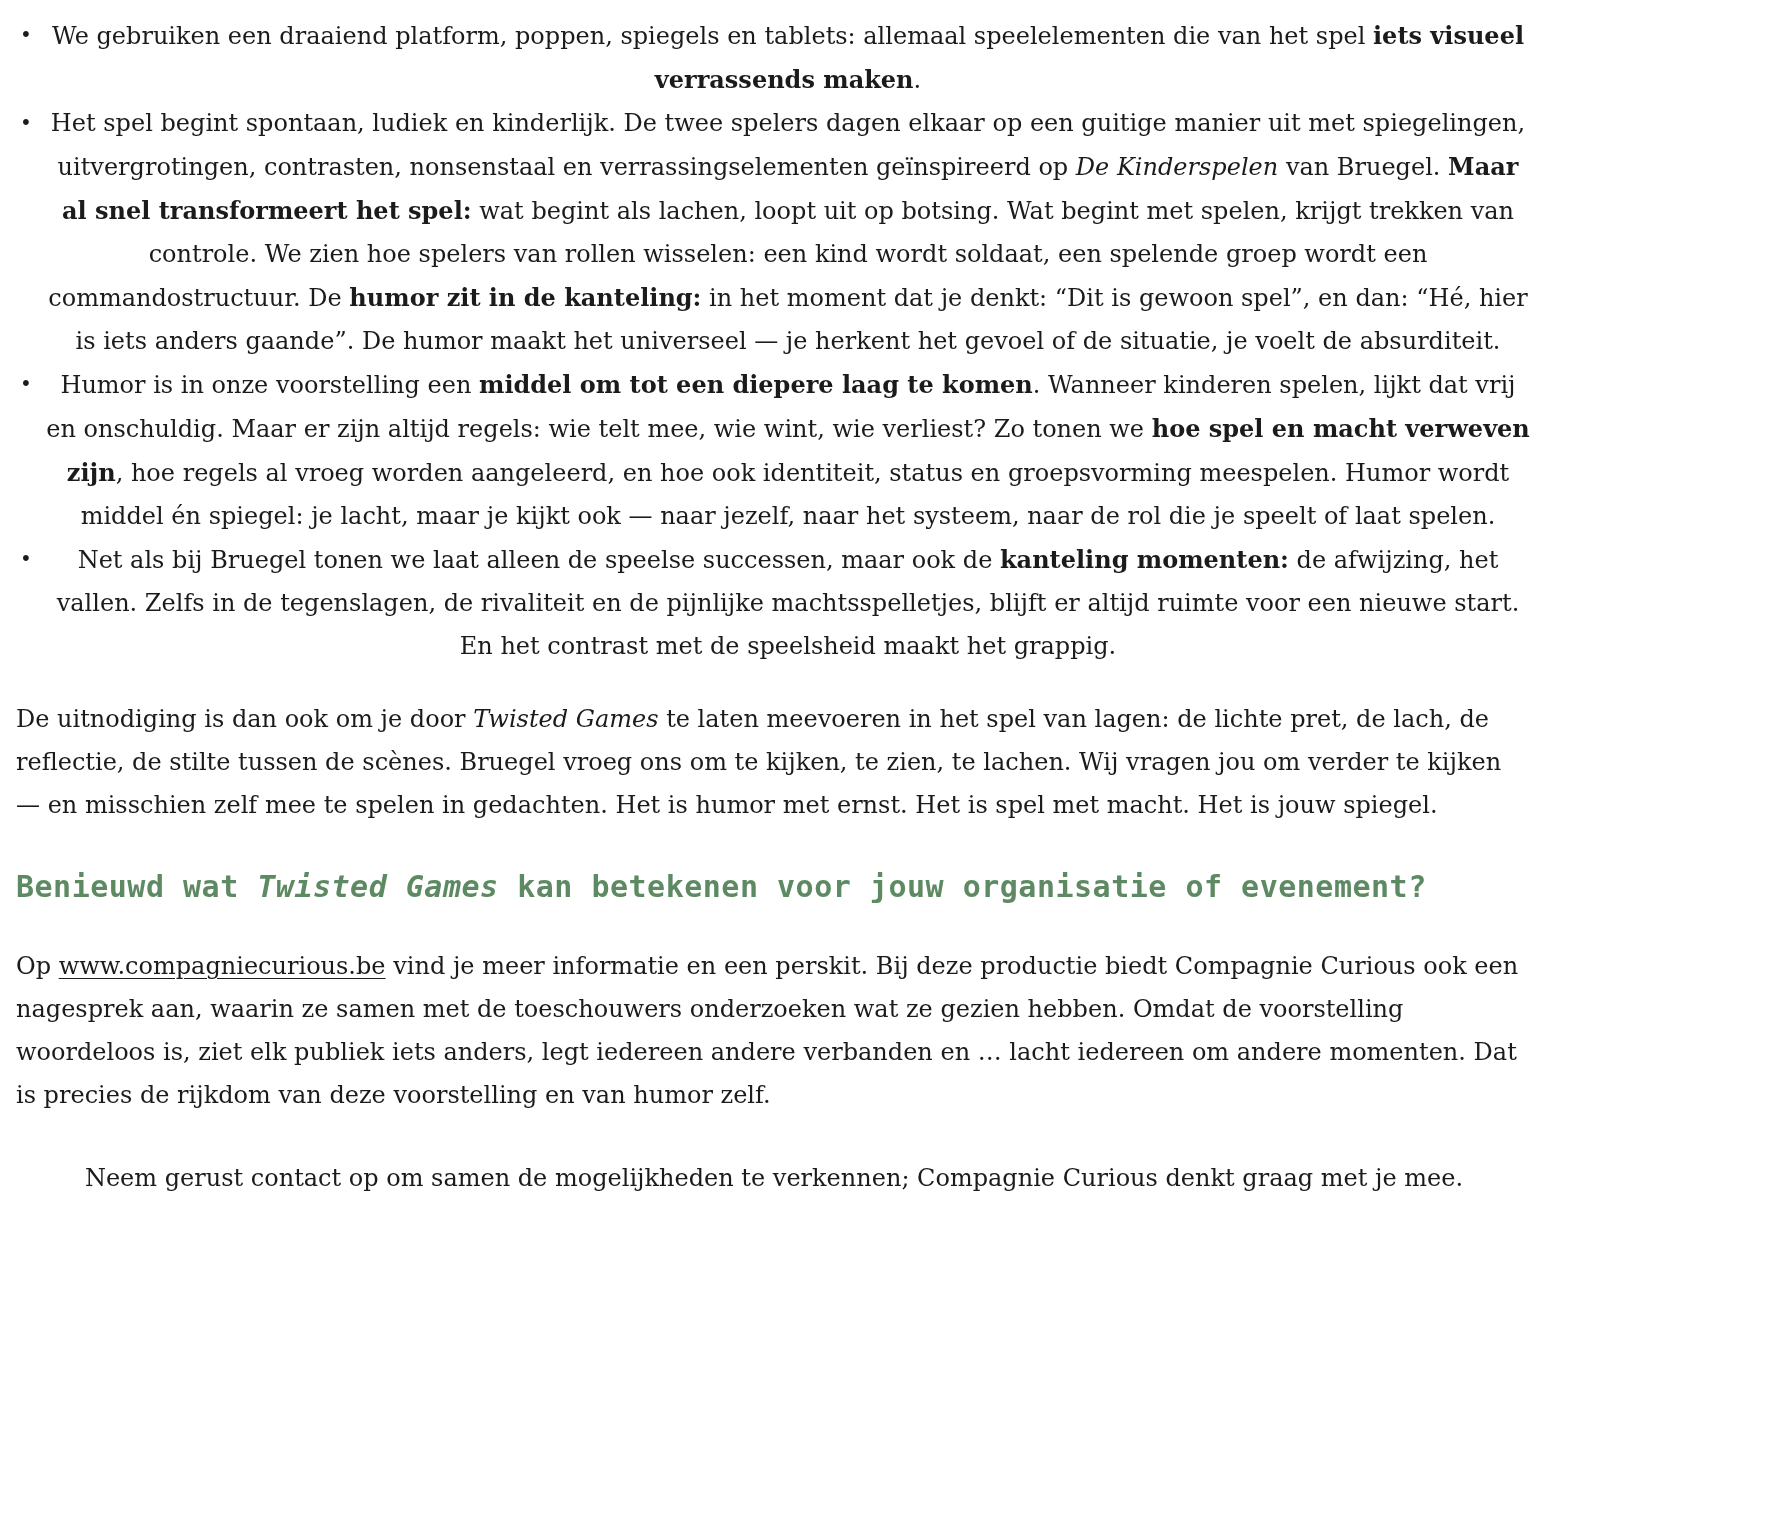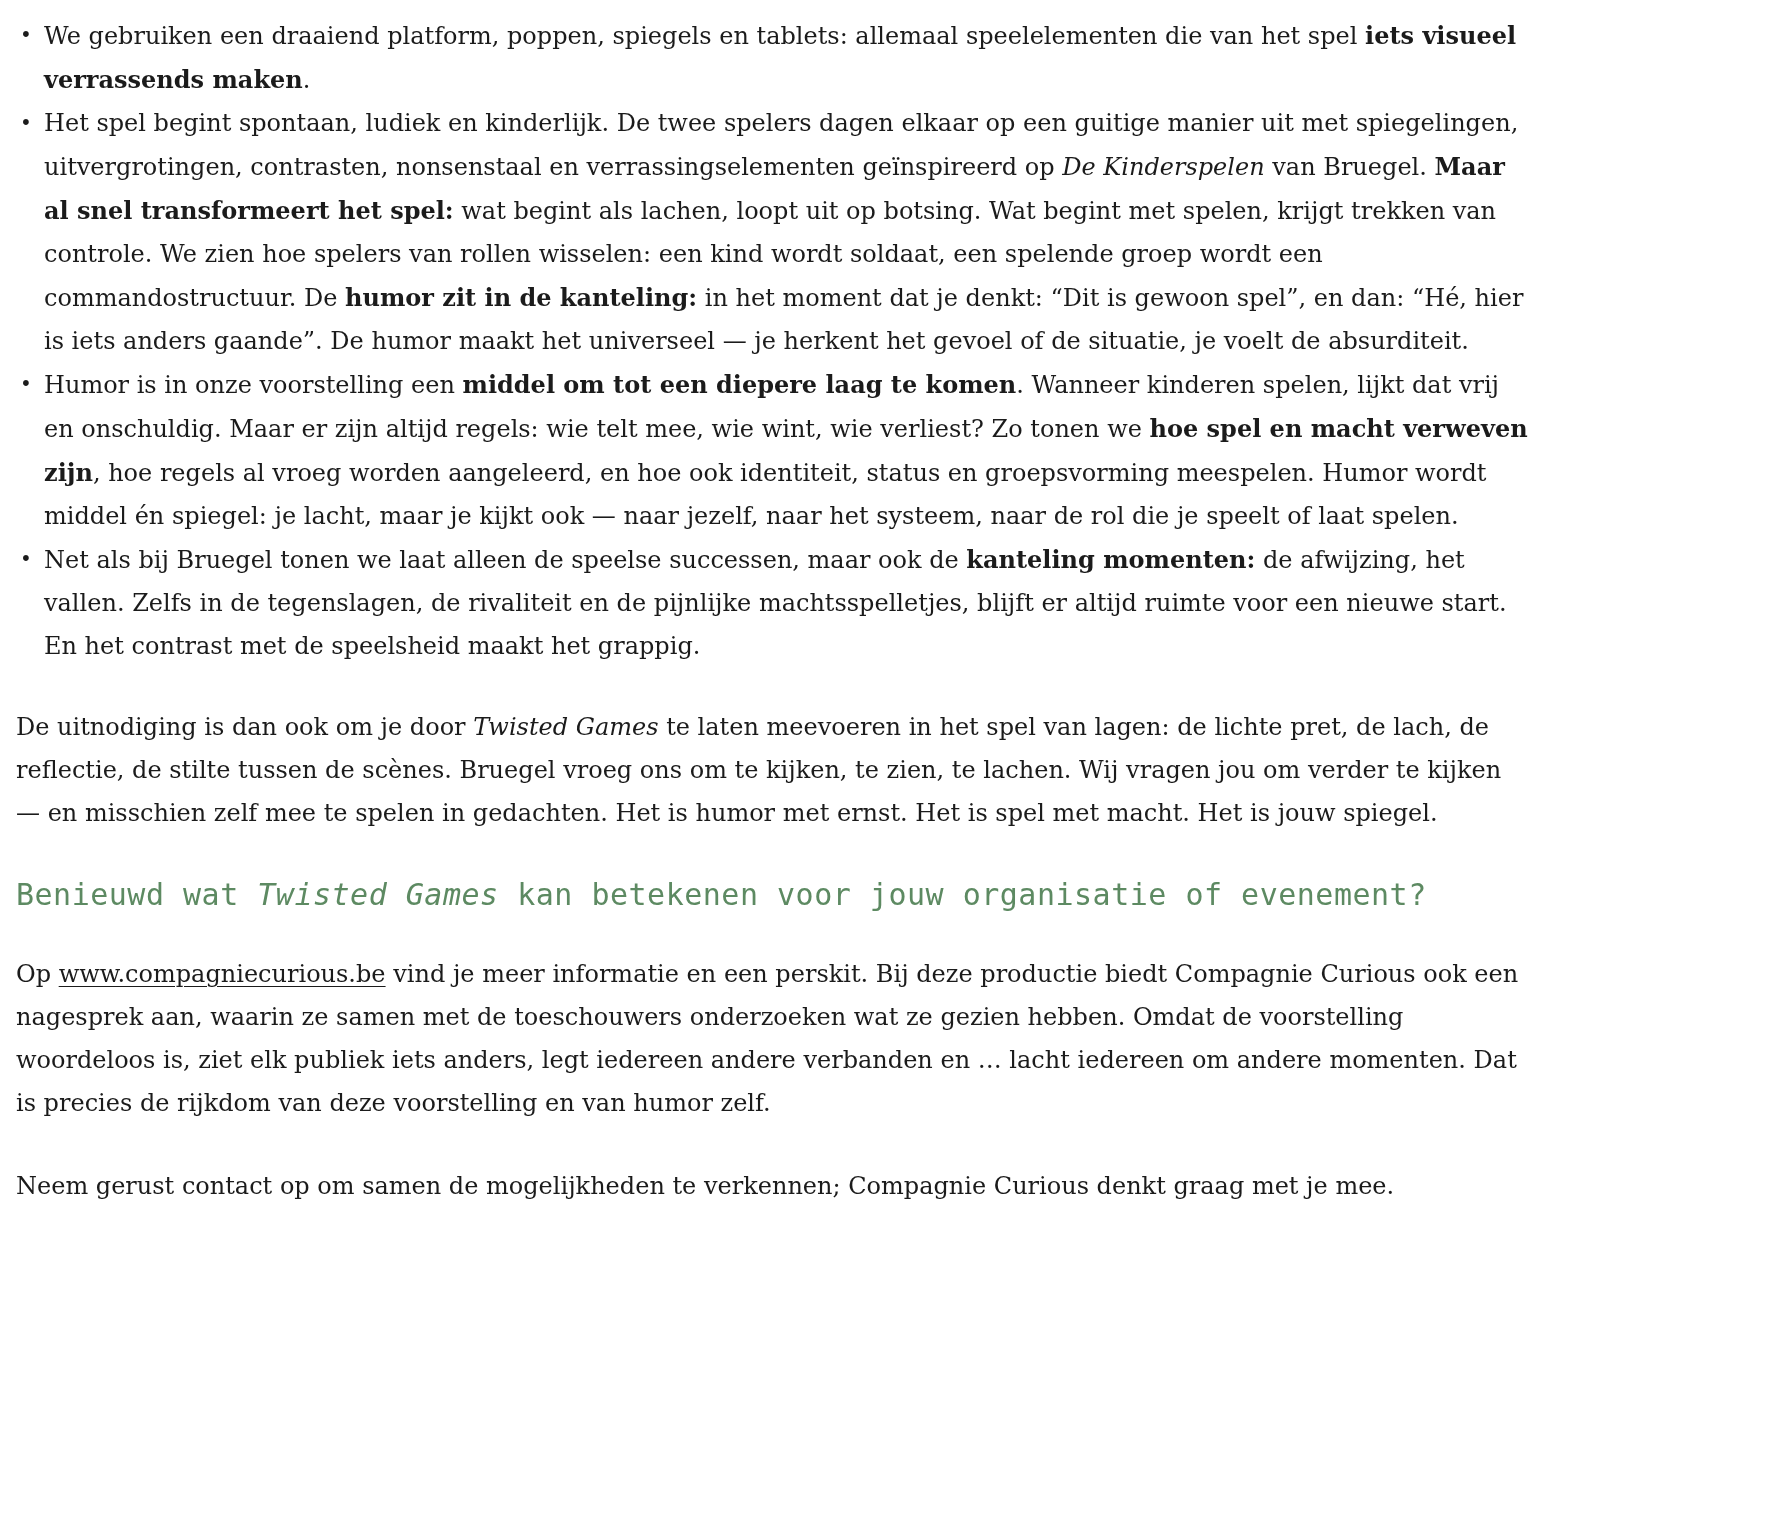--- a/index.html
+++ b/index.html
@@ -14,44 +14,46 @@
     color: #1b1b1b;
     width: 1780px;
     box-sizing: border-box;
     padding: 14px 18px 30px 16px;
   }
   main {
     max-width: 1516px;
   }
   ul.bullet-list {
     list-style: none;
-    margin: 0 0 38px 0;
+    margin: 0 0 30px 0;
     padding: 0 0 0 28px;
+    text-align: center;
   }
   ul.bullet-list li {
     position: relative;
     margin: 0;
   }
   ul.bullet-list li::before {
     content: "•";
     position: absolute;
     left: -24px;
     top: 0;
     font-size: 20px;
     color: #1b1b1b;
   }
   p {
     margin: 0 0 40px 0;
   }
   p.last {
     margin-bottom: 4px;
+    text-align: center;
   }
   h2.section-heading {
     font-family: "DejaVu Sans Mono", "Liberation Mono", monospace;
-    font-weight: 400;
+    font-weight: 700;
     font-size: 30px;
     line-height: 40px;
     margin: 24px 0 38px 0;
     letter-spacing: 0.5px;
   }
   .b { font-weight: 700; }
   .i { font-style: italic; }
   a.link {
     color: inherit;
     text-underline-offset: 4px;

